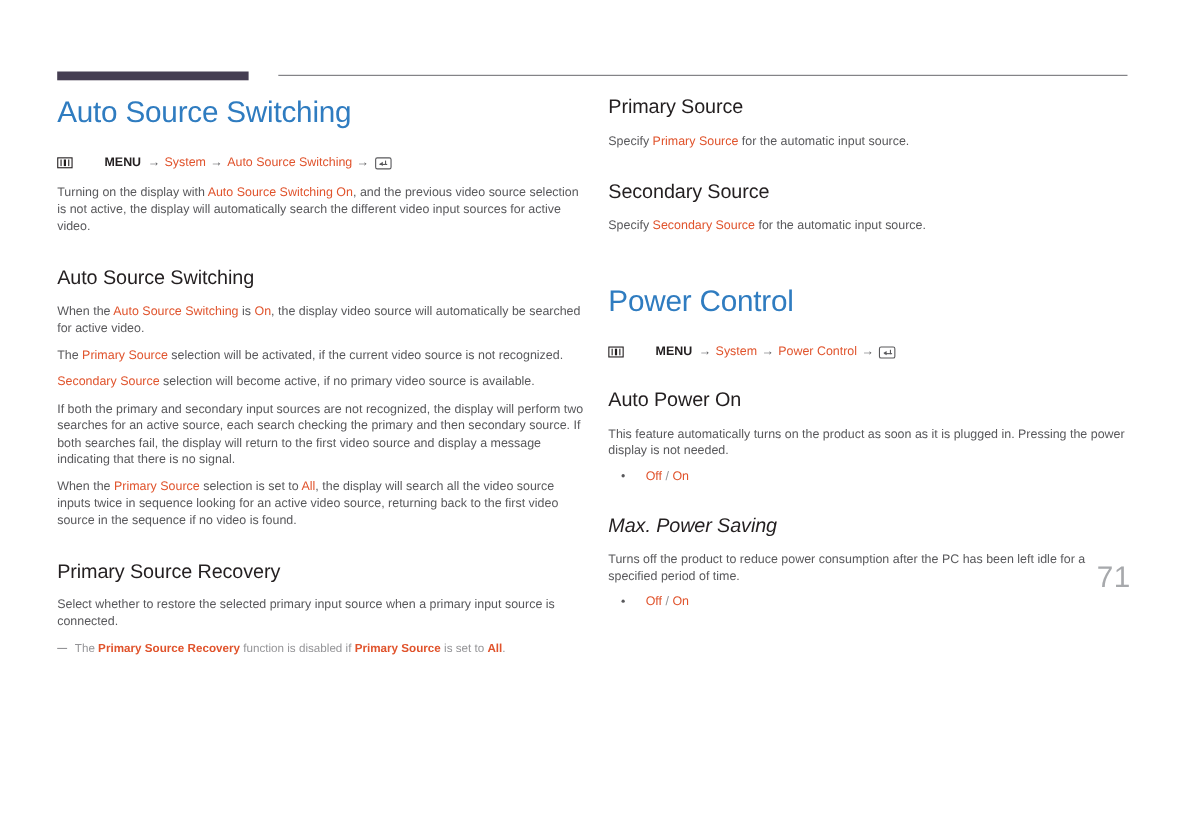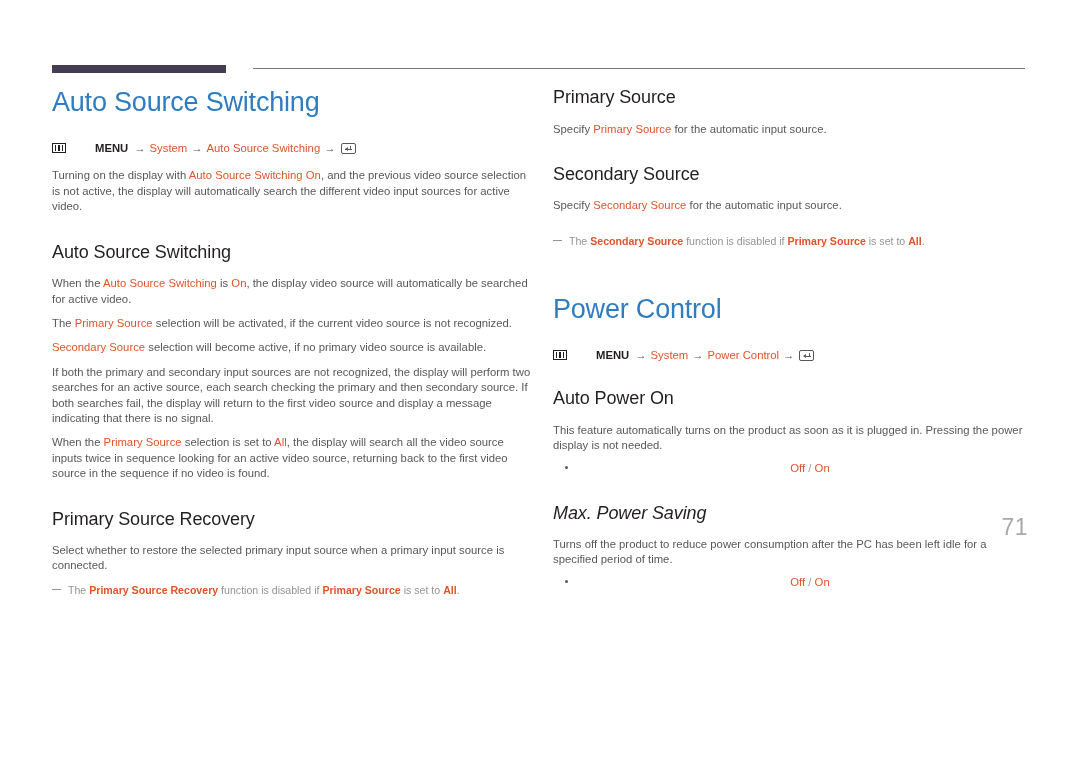--- a/index.html
+++ b/index.html
@@ -166,38 +166,37 @@
     list-style: none;
     margin: 6px 0 0 0;
     padding: 0 0 0 12px;
   }
   ul.opts li {
     font-size: 11.3px;
     line-height: 16px;
     color: #949497;
     position: relative;
     padding-left: 22px;
-    text-align: center;
   }
   ul.opts li .dot {
     position: absolute;
     left: 0; top: 6px;
     width: 3px; height: 3px;
     border-radius: 50%;
     background: #58585b;
   }
   ul.opts li .opt { color: #e0532c; }
   ul.opts li .sep { color: #949497; }
 
   
   .pageno {
     position: absolute;
     right: 52px;
     bottom: 25px;
-    font-size: 23px;
+    font-size: 27px;
     color: #a7a9ac;
     letter-spacing: 0.5px;
   }
 </style>
 </head>
 <body>
 
 <div class="page">
 
   <div class="header-rules">
@@ -253,21 +252,20 @@
   <div class="col col-right">
 
     <h2 class="subhead" style="margin-top:0;">Primary Source</h2>
 
     <p class="body"><span>Specify </span><span class="hl">Primary Source</span><span> for the automatic input source.</span></p>
 
     <h2 class="subhead">Secondary Source</h2>
 
     <p class="body" style="margin-bottom:20px;"><span>Specify </span><span class="hl">Secondary Source</span><span> for the automatic input source.</span></p>
 
-    <p class="note"><span class="dash"></span><span>The </span><span class="hl-b">Secondary Source</span><span> function is disabled if </span><span class="hl-b">Primary Source</span><span> is set to </span><span class="hl-b">All</span><span>.</span></p>
 
     <h1 class="title second" style="margin-top:44px; margin-bottom:22px;">Power Control</h1>
 
     <div class="menupath">
       <span class="icon-menu">
           <i></i>
           <i></i>
           <i></i>
         </span>
       <span class="mlabel">MENU</span>

